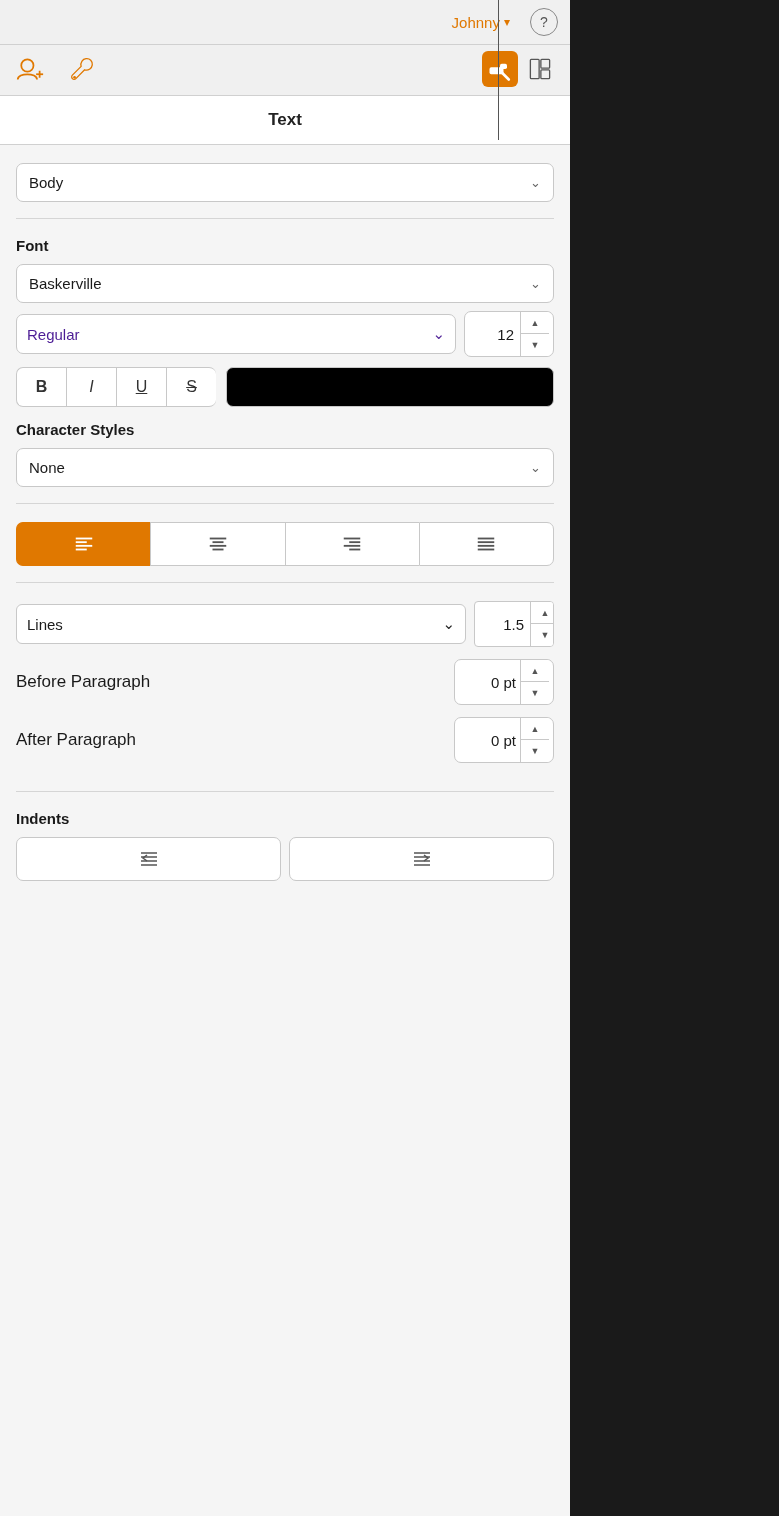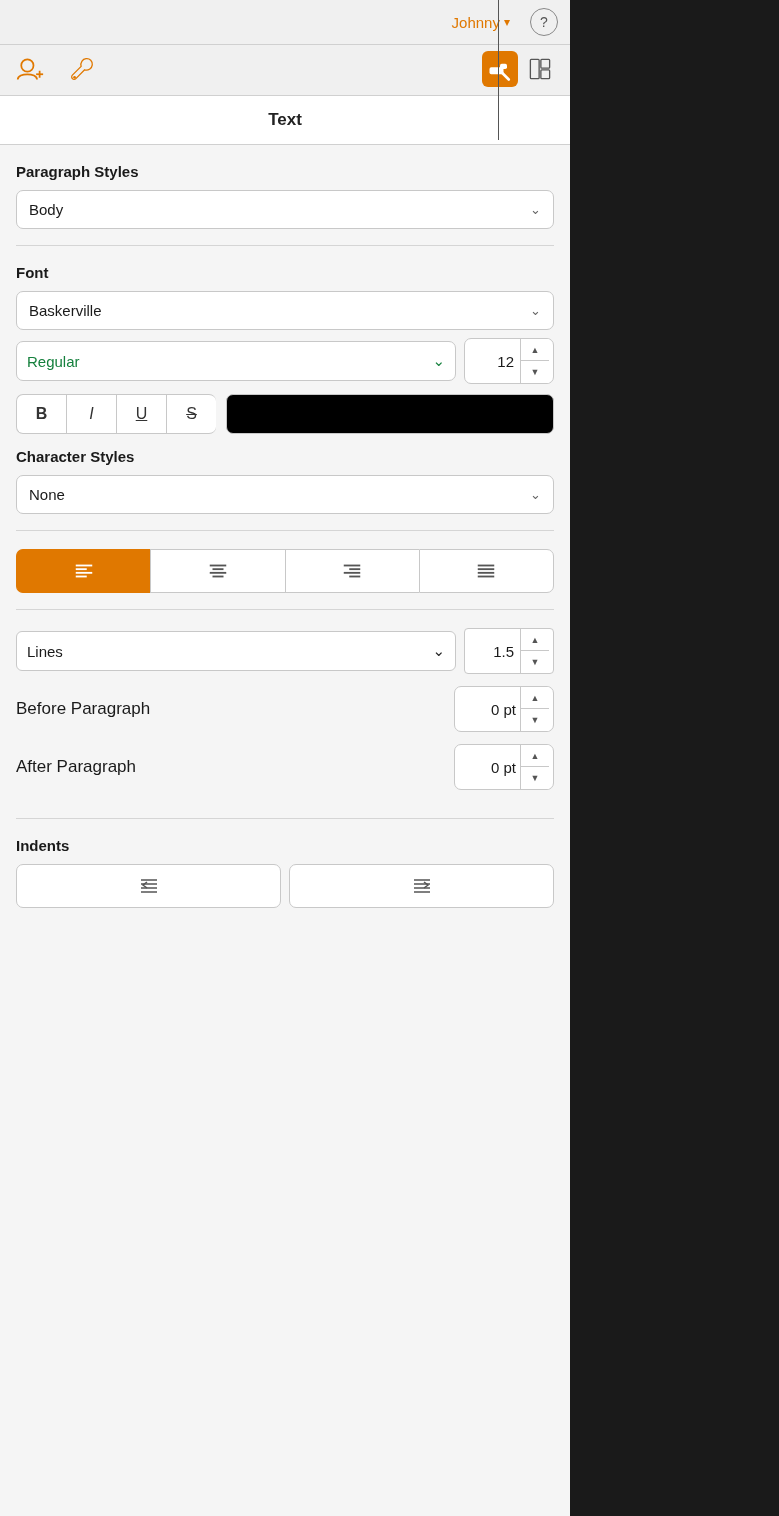--- a/index.html
+++ b/index.html
@@ -151,21 +151,21 @@
     .font-style-dropdown {
       background: white;
       border: 1px solid #c8c8c8;
       border-radius: 7px;
       display: flex;
       align-items: center;
       justify-content: space-between;
       padding: 10px 10px;
       cursor: pointer;
       font-size: 15px;
-      color: #15803d;
+      color: #4c1d95;
       flex: 1;
     }
     .font-size-field {
       background: white;
       border: 1px solid #c8c8c8;
       border-radius: 7px;
       display: flex;
       align-items: center;
       width: 90px;
       overflow: hidden;
@@ -284,21 +284,21 @@
       font-size: 15px;
       color: #1a1a1a;
       flex: 1;
     }
     .spacing-value-field {
       background: white;
       border: 1px solid #c8c8c8;
       border-radius: 4px;
       display: flex;
       align-items: center;
-      width: 90px;
+      width: 80px;
       overflow: hidden;
     }
     .spacing-value-field input {
       border: none;
       outline: none;
       background: transparent;
       font-size: 15px;
       color: #1a1a1a;
       text-align: right;
       width: 55px;
@@ -415,21 +415,20 @@
     </div>
   </div>
 
   <div class="section-title-bar">
     <span>Text</span>
   </div>
 
   <div class="panel-body">
 
     <div class="section">
-      <div class="section-label">Paragraph Styles</div>
       <div class="dropdown-field">
         <span>Body</span>
         <span class="chevron-icon">⌄</span>
       </div>
     </div>
 
     <div class="section">
       <div class="section-label">Font</div>
       <div class="dropdown-field">
         <span>Baskerville</span>

